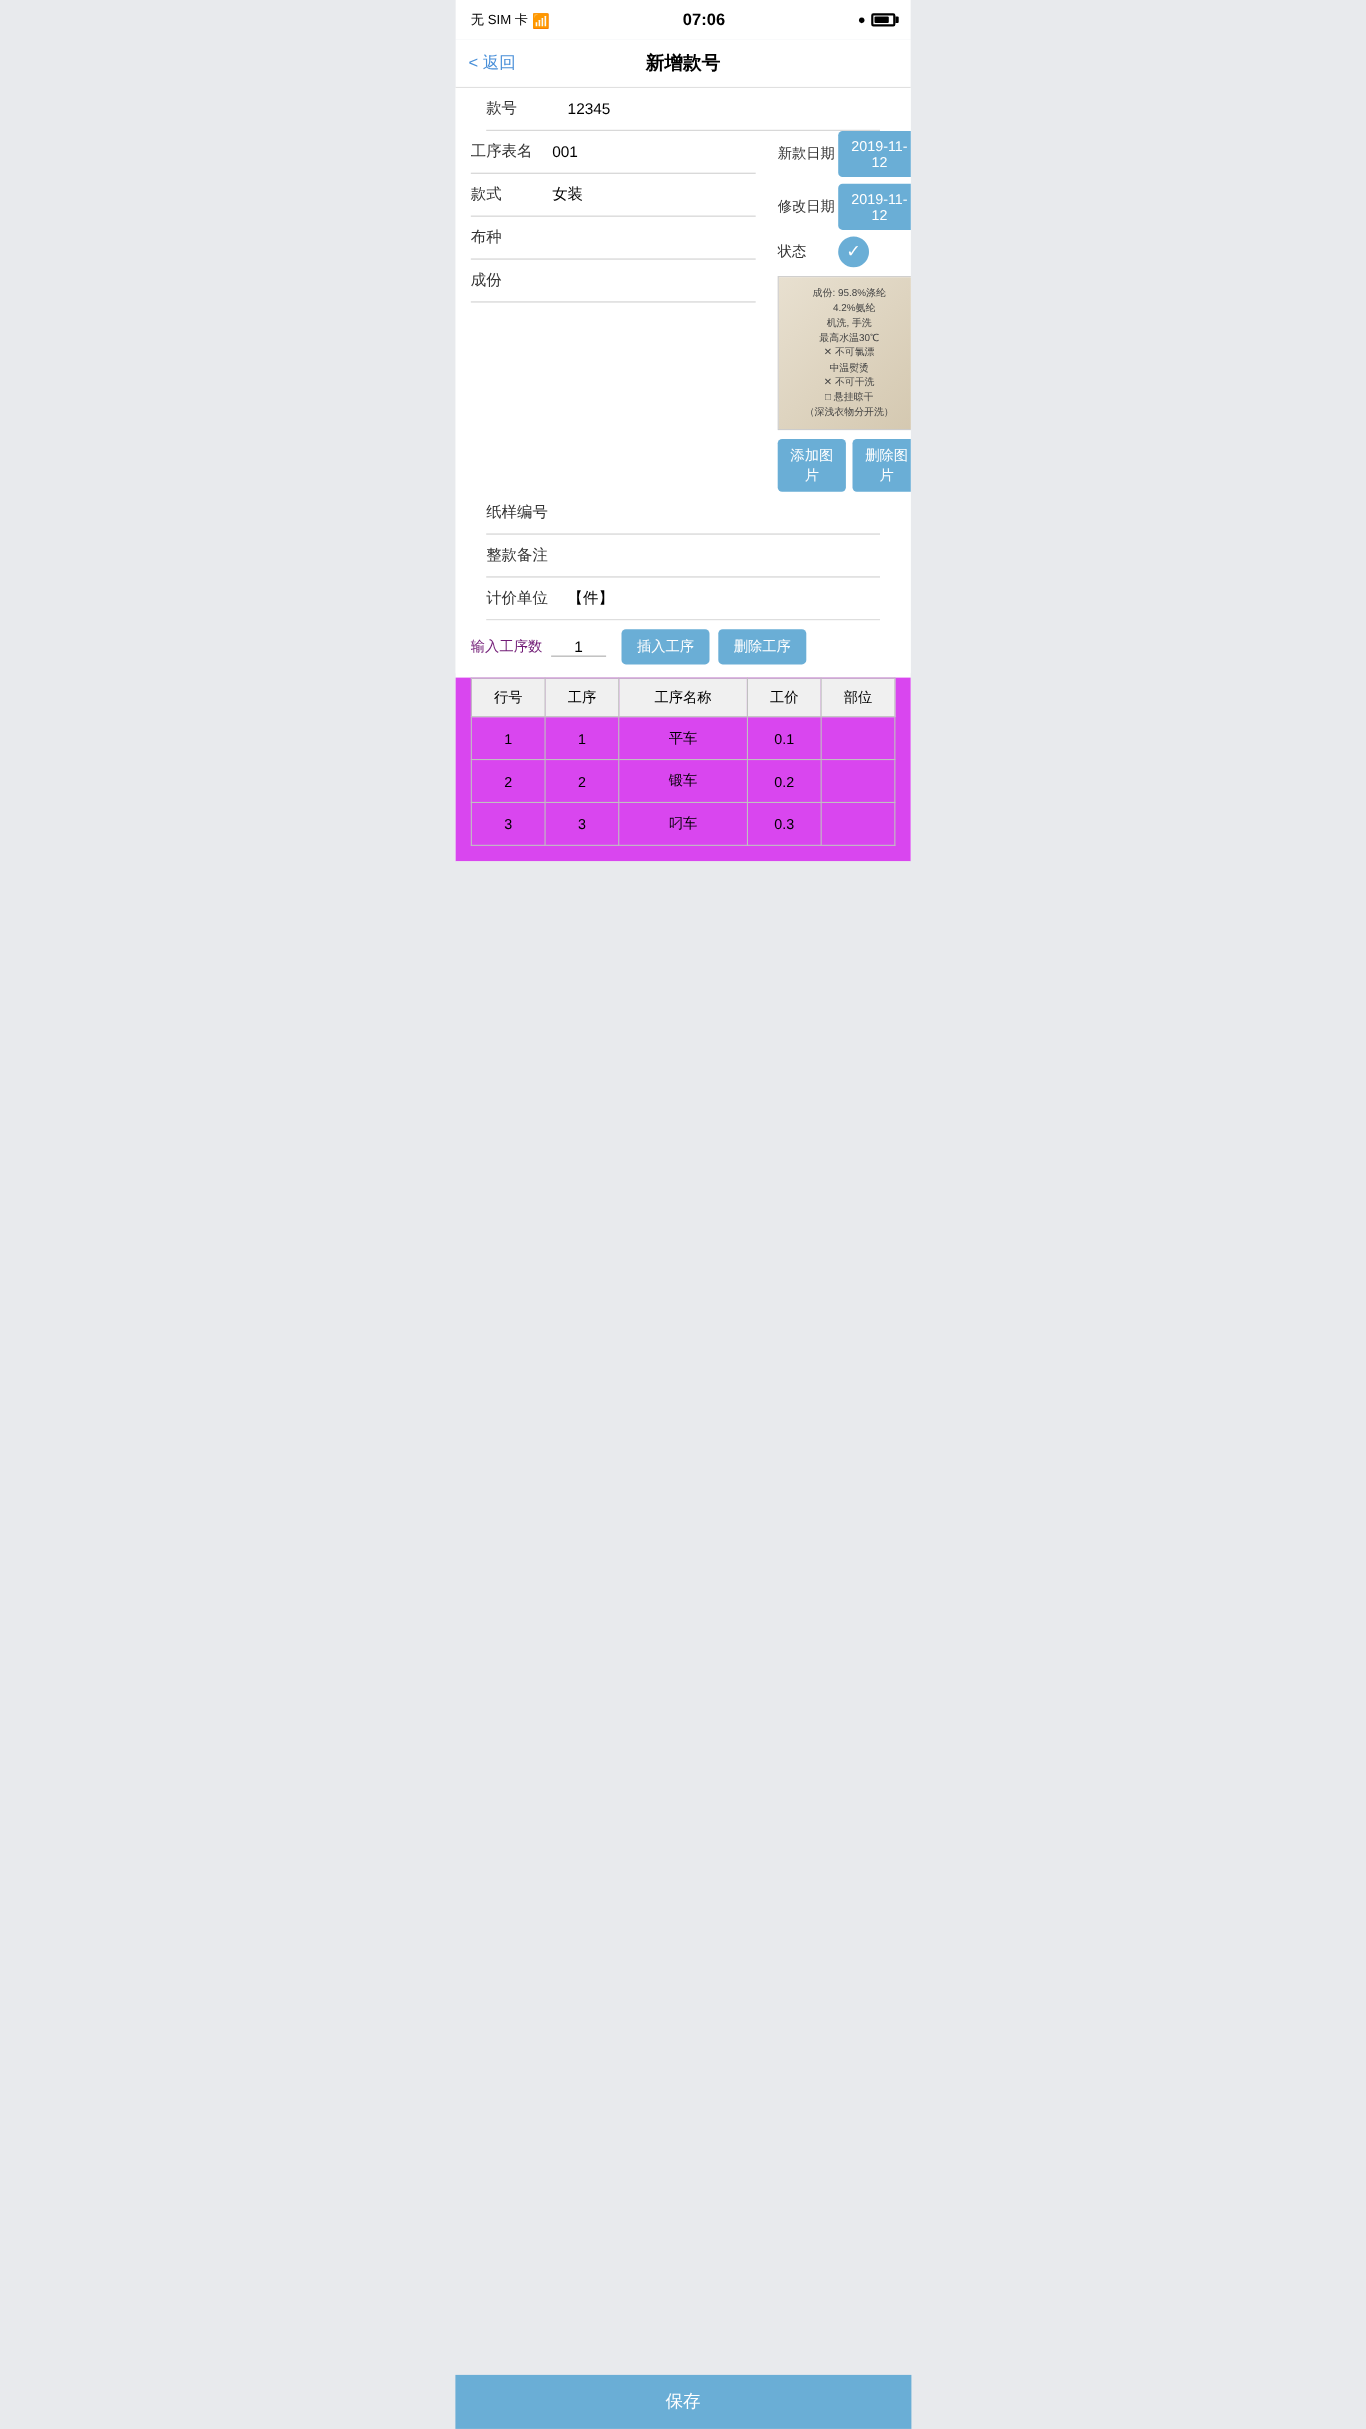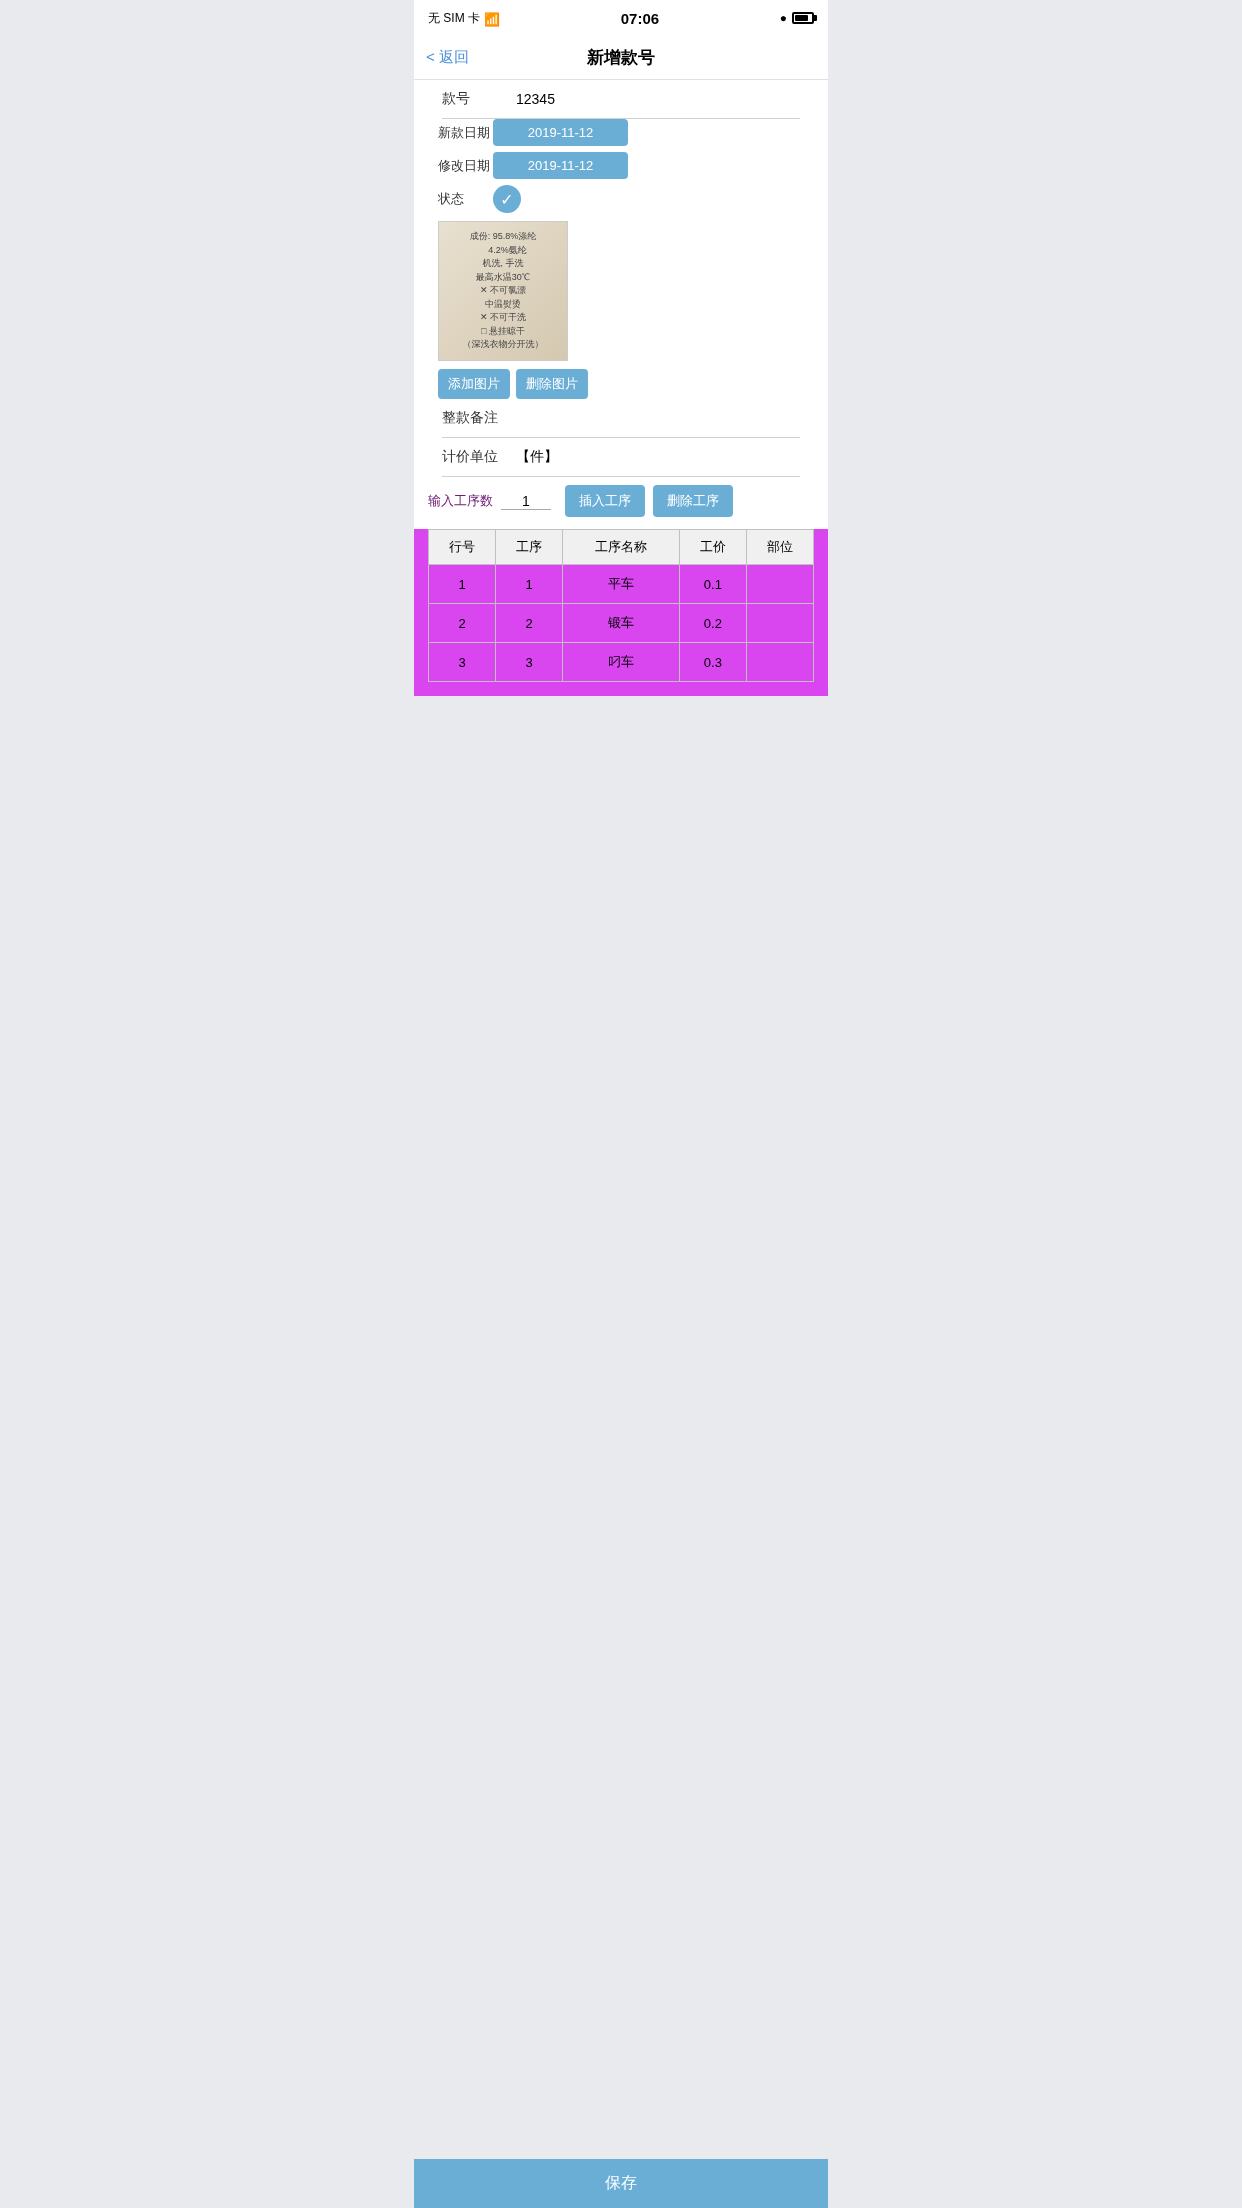--- a/index.html
+++ b/index.html
@@ -324,20 +324,38 @@
 
   <div class="form-section">
     <div class="form-row">
       <span class="form-label">款号</span>
       <input class="form-input" type="text" value="12345" style="">
     </div>
   </div>
 
   <div class="two-col-section">
 
+    <div class="left-col">
+      <div class="form-row">
+        <span class="form-label">工序表名</span>
+        <input class="form-input" type="text" value="001" style="">
+      </div>
+      <div class="form-row">
+        <span class="form-label">款式</span>
+        <input class="form-input" type="text" value="女装" style="">
+      </div>
+      <div class="form-row">
+        <span class="form-label">布种</span>
+        <input class="form-input" type="text" style="">
+      </div>
+      <div class="form-row">
+        <span class="form-label">成份</span>
+        <input class="form-input" type="text" style="">
+      </div>
+    </div>
 
     <div class="right-col">
       <div class="date-row">
         <span class="date-label">新款日期</span>
         <div class="date-value">2019-11-12</div>
       </div>
       <div class="date-row">
         <span class="date-label">修改日期</span>
         <div class="date-value">2019-11-12</div>
       </div>
@@ -360,20 +378,24 @@
         </div>
       </div>
       <div class="image-buttons">
         <button class="img-btn">添加图片</button>
         <button class="img-btn">删除图片</button>
       </div>
     </div>
   </div>
 
   <div class="form-section">
+    <div class="form-row">
+      <span class="form-label">纸样编号</span>
+      <input class="form-input" type="text" style="">
+    </div>
     <div class="form-row">
       <span class="form-label">整款备注</span>
       <input class="form-input" type="text" style="">
     </div>
     <div class="form-row">
       <span class="form-label">计价单位</span>
       <input class="form-input" type="text" value="【件】" style="">
     </div>
   </div>
 

